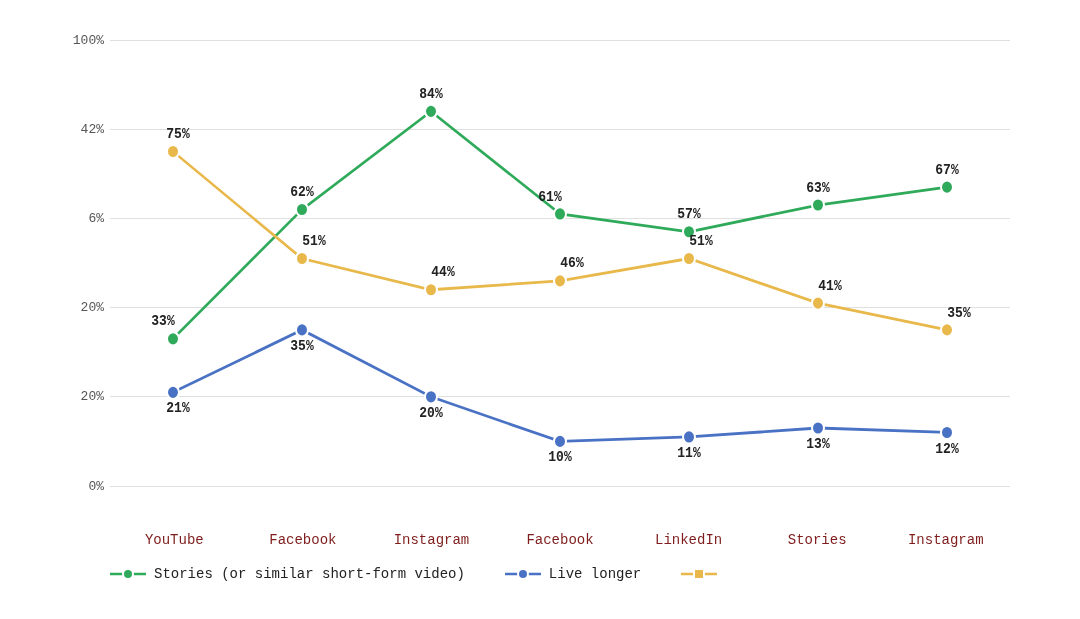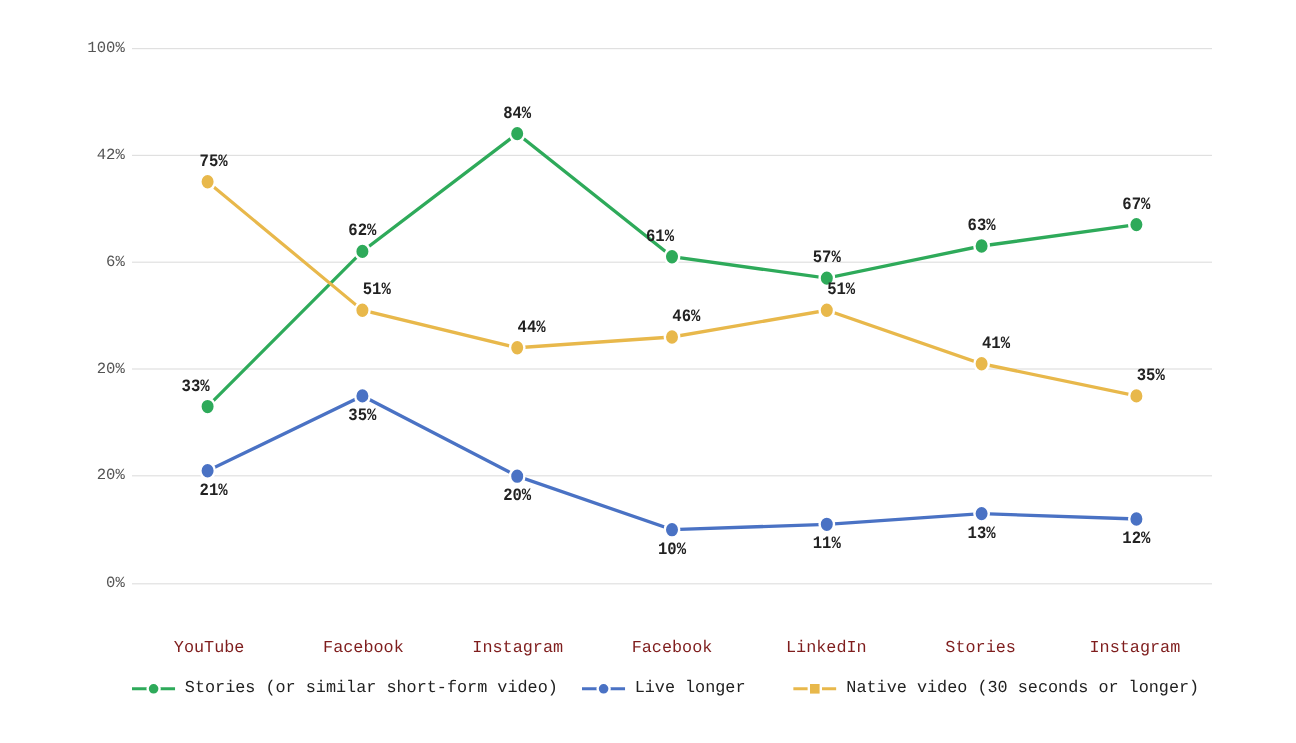--- a/index.html
+++ b/index.html
@@ -154,21 +154,21 @@
   <div class="x-labels" id="xLabels">
       <div class="x-label">YouTube</div>
       <div class="x-label">Facebook</div>
       <div class="x-label">Instagram</div>
       <div class="x-label">Facebook</div>
       <div class="x-label">LinkedIn</div>
       <div class="x-label">Stories</div>
       <div class="x-label">Instagram</div>
     </div>
   <div class="legend" id="legend">
-      <div style="display: flex; gap: 20px; flex-wrap: wrap;">
+      <div style="display: flex; gap: 40px; flex-wrap: wrap;">
         <div class="legend-item">
           <svg width="36" height="12" viewBox="0 0 36 12">
             <line x1="0" y1="6" x2="36" y2="6" stroke="#2eaa5a" stroke-width="2.5"></line>
             <circle cx="18" cy="6" r="5" fill="#2eaa5a" stroke="#fff" stroke-width="2"></circle>
           </svg>
           <span>Stories (or similar short-form video)</span>
         </div>
         <div class="legend-item">
           <svg width="36" height="12" viewBox="0 0 36 12">
             <line x1="0" y1="6" x2="36" y2="6" stroke="#4a72c4" stroke-width="2.5"></line>
@@ -176,17 +176,16 @@
           </svg>
           <span>Live longer</span>
         </div>
       </div>
       <div style="display: flex;">
         <div class="legend-item">
           <svg width="36" height="12" viewBox="0 0 36 12">
             <line x1="0" y1="6" x2="36" y2="6" stroke="#e8b84b" stroke-width="2.5"></line>
             <rect x="13" y="1" width="10" height="10" fill="#e8b84b" stroke="#fff" stroke-width="2"></rect>
           </svg>
-          <span>Native video (30 seconds or longer)</span>
         </div>
       </div>
     </div>
 </div>
 
 </body></html>

